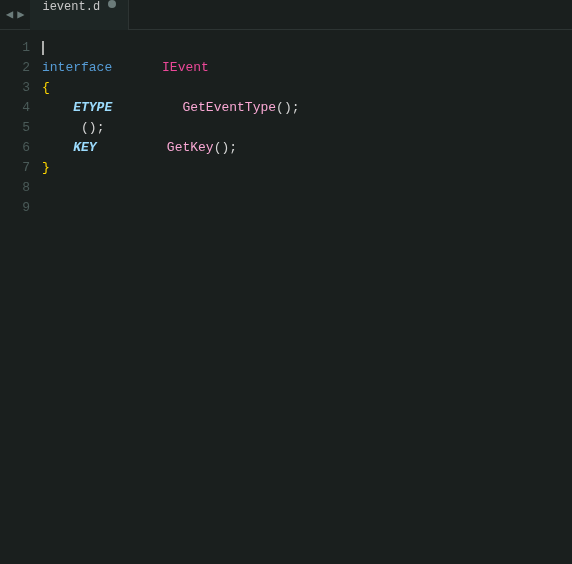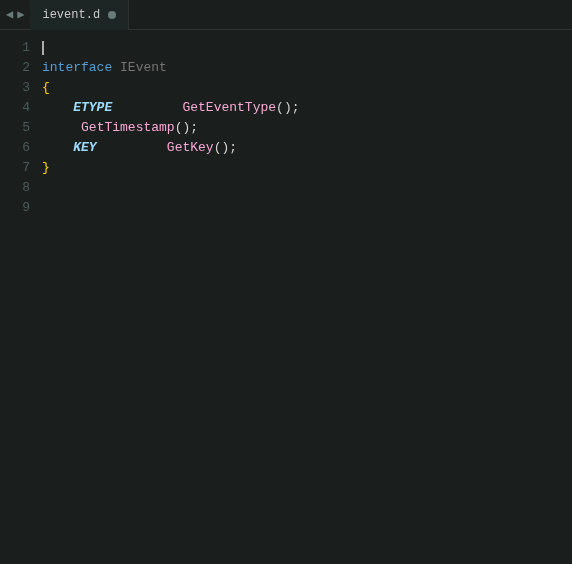--- a/index.html
+++ b/index.html
@@ -26,21 +26,21 @@
       display: flex;
       align-items: center;
       padding: 0 6px;
       gap: 4px;
       color: #6b7b7a;
       font-size: 12px;
     }
 
     .tab {
       display: flex;
-      align-items: center;
+      align-items: flex-start;
       background-color: #1e2625;
       border-right: 1px solid #2d3433;
       padding: 0 12px;
       height: 30px;
       font-size: 12px;
       color: #c8c8c8;
       gap: 8px;
       position: relative;
     }
 
@@ -107,21 +107,21 @@
       animation: blink 1s step-end infinite;
     }
 
     @keyframes blink {
       0%, 100% { opacity: 1; }
       50% { opacity: 0; }
     }
 
     
     .kw-interface { color: #569cd6; }
-    .kw-type { color: #737373; }
+    .kw-type { color: #ec4899; margin-left: 42px; }
     .kw-field { color: #9cdcfe; font-style: italic; font-weight: bold; }
     .kw-method { color: #f9a8d4; }
     .punct { color: #d4d4d4; }
     .brace { color: #ffd700; }
   </style>
 </head>
 <body>
 
 <div class="title-bar">
   <div class="nav-arrows">
@@ -167,21 +167,20 @@
       <span>    </span>
       <span class="kw-field">ETYPE</span>
       <span>         </span>
       <span class="kw-method">GetEventType</span>
       <span class="punct">();</span>
     </div>
 
     <div class="code-line">
       <span>    </span>
       <span> </span>
-      <span class="kw-method">GetTimestamp</span>
       <span class="punct">();</span>
     </div>
 
     <div class="code-line">
       <span>    </span>
       <span class="kw-field">KEY</span>
       <span>         </span>
       <span class="kw-method">GetKey</span>
       <span class="punct">();</span>
     </div>

